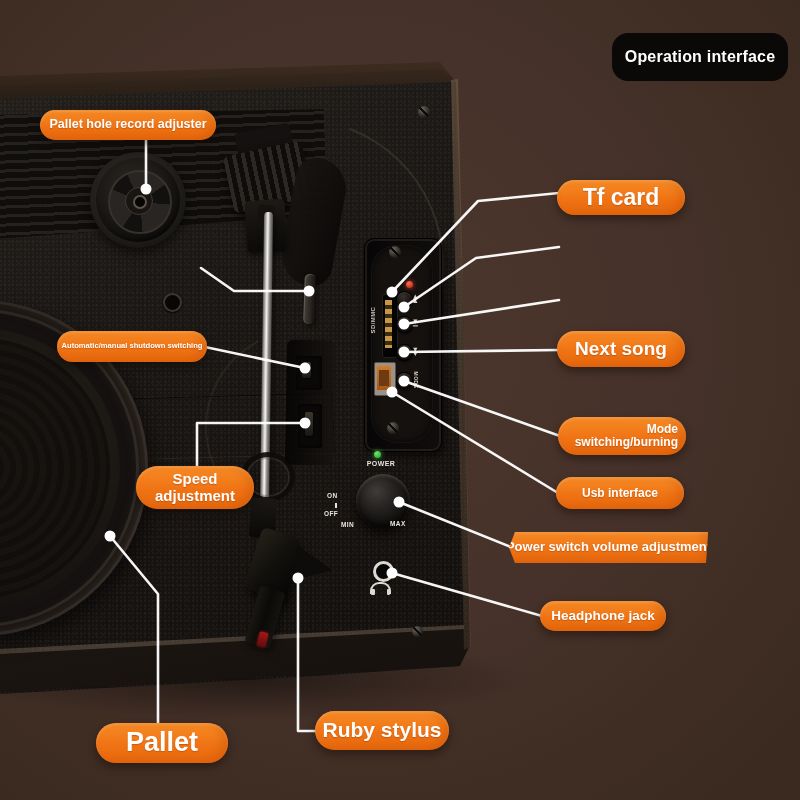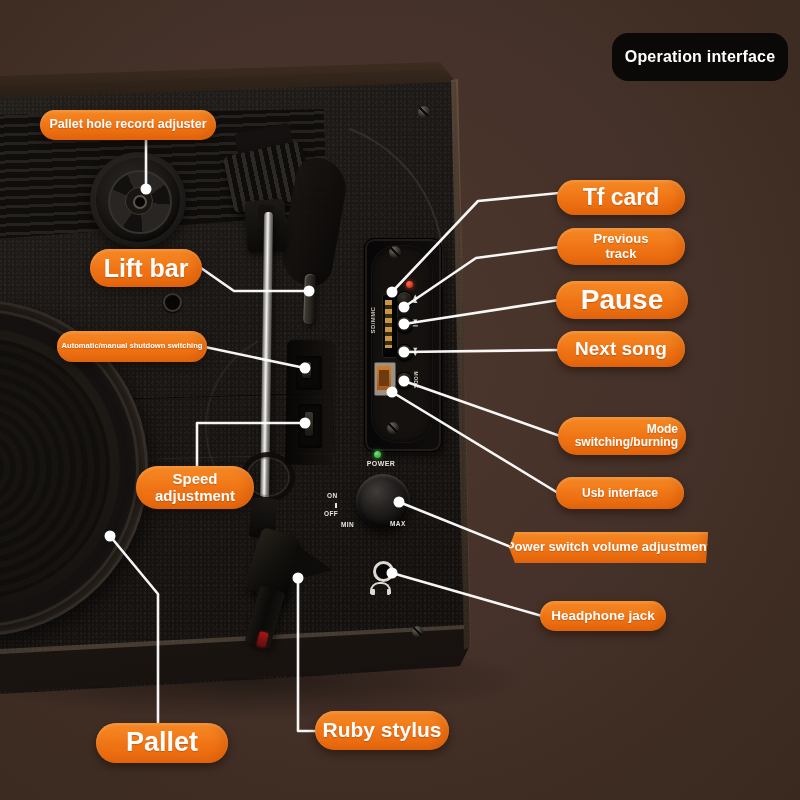--- a/index.html
+++ b/index.html
@@ -241,28 +241,25 @@
       <circle cx="404" cy="381" r="5.5"></circle>
         <circle cx="392" cy="392" r="5.5"></circle>
       <circle cx="399" cy="502" r="5.5"></circle>
         <circle cx="392" cy="573" r="5.5"></circle>
     </g>
   </svg>
 
   <div class="badge" style="left:612px;top:33px;width:176px;height:48px;font-size:16px;">Operation interface</div>
 
   <div class="lbl" style="left:40px;top:110px;width:176px;height:30px;font-size:12.5px;">Pallet hole record adjuster</div>
-  <div class="lbl" style="left:90px;top:249px;width:112px;height:38px;font-size:25px;">Lift bar</div>
   <div class="lbl" style="left:57px;top:331px;width:150px;height:31px;font-size:7.6px;white-space:nowrap;">Automatic/manual shutdown switching</div>
   <div class="lbl" style="left:136px;top:466px;width:118px;height:43px;font-size:15px;padding:0 18px;box-sizing:border-box;">Speed adjustment</div>
   <div class="lbl" style="left:96px;top:723px;width:132px;height:40px;font-size:27px;">Pallet</div>
   <div class="lbl" style="left:315px;top:711px;width:134px;height:39px;font-size:21px;">Ruby stylus</div>
 
   <div class="lbl" style="left:557px;top:180px;width:128px;height:35px;font-size:23px;">Tf card</div>
-  <div class="lbl" style="left:557px;top:228px;width:128px;height:37px;font-size:13px;padding:0 28px;box-sizing:border-box;">Previous track</div>
-  <div class="lbl" style="left:556px;top:281px;width:132px;height:38px;font-size:28px;">Pause</div>
   <div class="lbl" style="left:557px;top:331px;width:128px;height:36px;font-size:19px;text-align:right;">Next song</div>
   <div class="lbl" style="left:558px;top:417px;width:128px;height:38px;font-size:12px;padding:0 8px;box-sizing:border-box;text-align:right;">Mode switching/burning</div>
   <div class="lbl" style="left:556px;top:477px;width:128px;height:32px;font-size:12px;">Usb interface</div>
   <div class="lbl lbl-flag" style="left:509px;top:532px;width:199px;height:31px;font-size:13px;white-space:nowrap;">Power switch volume adjustment</div>
   <div class="lbl" style="left:540px;top:601px;width:126px;height:30px;font-size:13.5px;">Headphone jack</div>
 
 </div>
 
 </body></html>

